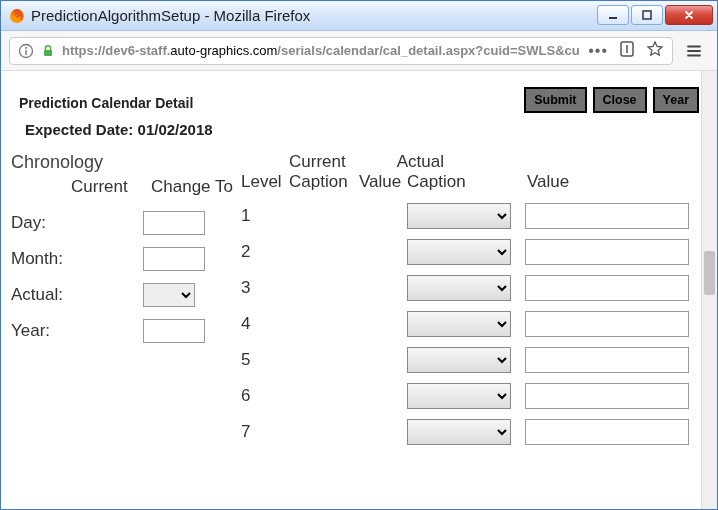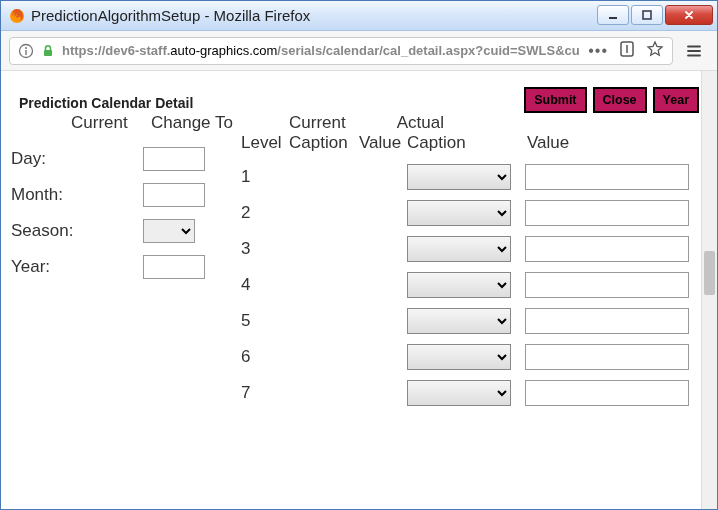--- a/index.html
+++ b/index.html
@@ -108,21 +108,21 @@
   }
   .content-inner { padding: 14px 18px 0 10px; }
   .topbar { display: flex; align-items: flex-start; }
   .topbar .pg-title { font-weight: bold; font-size: 14px; color: #222; margin-left: 8px; margin-top: 10px; }
   .action-btns { margin-left: auto; display: flex; gap: 6px; margin-top: 2px; }
   .action-btn {
     border: 2px solid #000;
     padding: 4px 8px;
     font-weight: bold;
     font-size: 12.5px;
-    background: #be185d;
+    background: #737373;
   }
   .expected {
     font-weight: bold;
     font-size: 15px;
     color: #222;
     margin: 8px 0 14px 14px;
   }
   .sections { display: flex; gap: 0; }
   .sec-chron { width: 230px; }
   .sec-enum { flex: 1; }
@@ -258,42 +258,47 @@
 
     <div class="topbar">
       <div class="pg-title">Prediction Calendar Detail</div>
       <div class="action-btns">
         <button class="action-btn">Submit</button>
         <button class="action-btn">Close</button>
         <button class="action-btn">Year</button>
       </div>
     </div>
 
+    <div class="expected">
+      <span>Expected Date:</span>
+      <span>01/02/2018</span>
+    </div>
 
     <div class="sections">
 
       <div class="sec-chron">
+        <div class="sec-h">Chronology</div>
         <div class="chron-head">
           <div class="c1"></div>
           <div class="c2">Current</div>
           <div class="c3">Change To</div>
         </div>
 
         <div class="chron-row">
           <div class="lbl">Day:</div>
           <div class="cur"></div>
           <input type="text" value="" style="">
         </div>
         <div class="chron-row">
           <div class="lbl">Month:</div>
           <div class="cur"></div>
           <input type="text" value="" style="">
         </div>
         <div class="chron-row">
-          <div class="lbl">Season:</div>
+          <div class="lbl">Actual:</div>
           <div class="cur"></div>
           <select><option></option></select>
         </div>
         <div class="chron-row">
           <div class="lbl">Year:</div>
           <div class="cur"></div>
           <input type="text" value="" style="">
         </div>
       </div>
 

